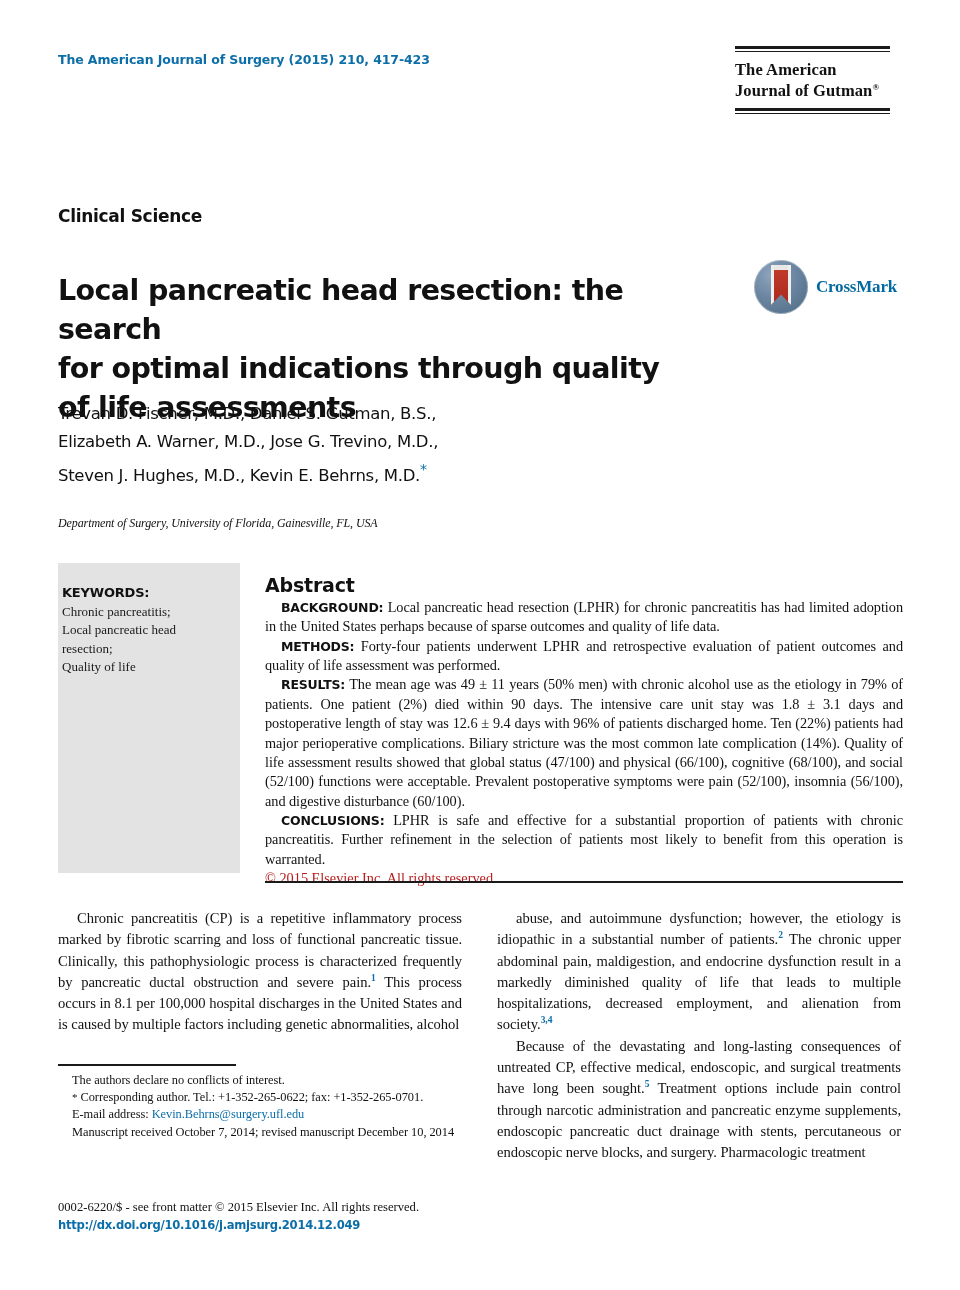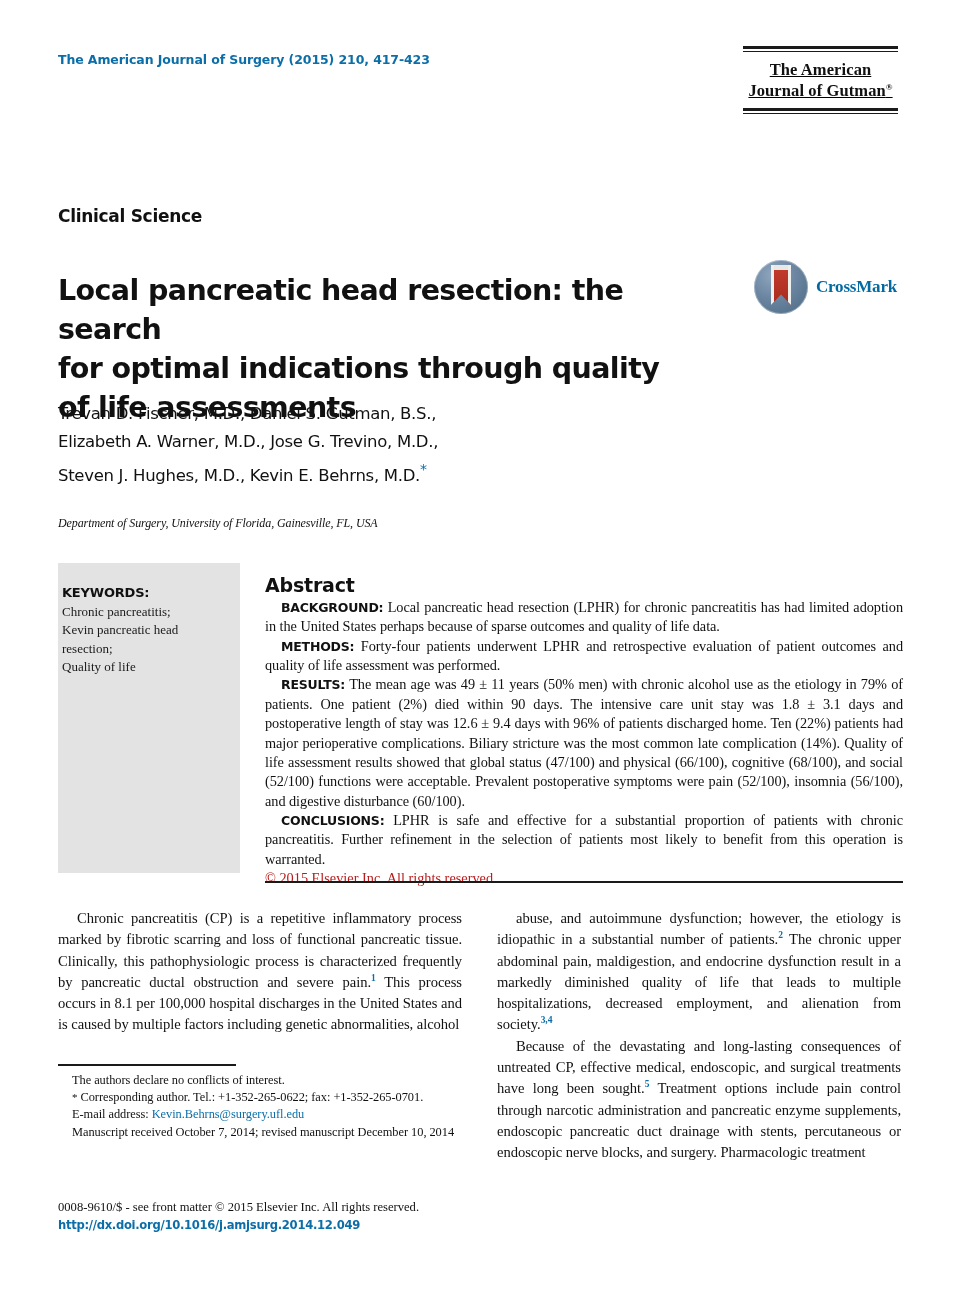--- a/index.html
+++ b/index.html
@@ -36,25 +36,24 @@
     top: 4px;
     font-family: "DejaVu Sans", sans-serif;
     font-size: 12.5px;
     font-weight: bold;
     letter-spacing: -0.1px;
     color: #0b6ea8;
     white-space: nowrap;
   }
   .journal-logo {
     position: absolute;
-    right: 0;
+    right: 8px;
     top: -2px;
     width: 155px;
-    text-align: center;
-    text-decoration: underline;
+    text-align: left;
   }
   .rule-double {
     border-top: 3px solid #1a1a1a;
     border-bottom: 1.5px solid #1a1a1a;
     height: 2px;
     width: 100%;
   }
   .logo-words {
     font-family: "Liberation Serif", serif;
     font-weight: bold;
@@ -350,21 +349,21 @@
     <span>Elizabeth A. Warner, M.D., Jose G. Trevino, M.D.,</span><br>
     <span>Steven J. Hughes, M.D., Kevin E. Behrns, M.D.</span><span class="star">*</span>
   </div>
 
   <div class="affiliation">Department of Surgery, University of Florida, Gainesville, FL, USA</div>
 
   <div class="kw-box">
     <div class="kw-head">KEYWORDS:</div>
     <div class="kw-list">
       <div>Chronic pancreatitis;</div>
-      <div>Kevin pancreatic head</div>
+      <div>Local pancreatic head</div>
       <div>resection;</div>
       <div>Quality of life</div>
     </div>
   </div>
 
   <div class="abstract">
     <div class="abs-head">Abstract</div>
 
     <p class="abs-p"><span class="abs-label">BACKGROUND:</span>
        <span>Local pancreatic head resection (LPHR) for chronic pancreatitis has had limited adoption in the United States perhaps because of sparse outcomes and quality of life data.</span></p>
@@ -394,17 +393,17 @@
 
   <div class="fn-rule"></div>
   <div class="footnotes">
     <p>The authors declare no conflicts of interest.</p>
     <p><span class="fn-star">*</span><span> Corresponding author. Tel.: +1-352-265-0622; fax: +1-352-265-0701.</span></p>
     <p><span>E-mail address: </span><span class="link">Kevin.Behrns@surgery.ufl.edu</span></p>
     <p>Manuscript received October 7, 2014; revised manuscript December 10, 2014</p>
   </div>
 
   <div class="bottom">
-    <div>0008-9610/$ - see front matter © 2015 Elsevier Inc. All rights reserved.</div>
+    <div>0002-6220/$ - see front matter © 2015 Elsevier Inc. All rights reserved.</div>
     <div class="doi">http://dx.doi.org/10.1016/j.amjsurg.2014.12.049</div>
   </div>
 
 </div>
 
 </body></html>

